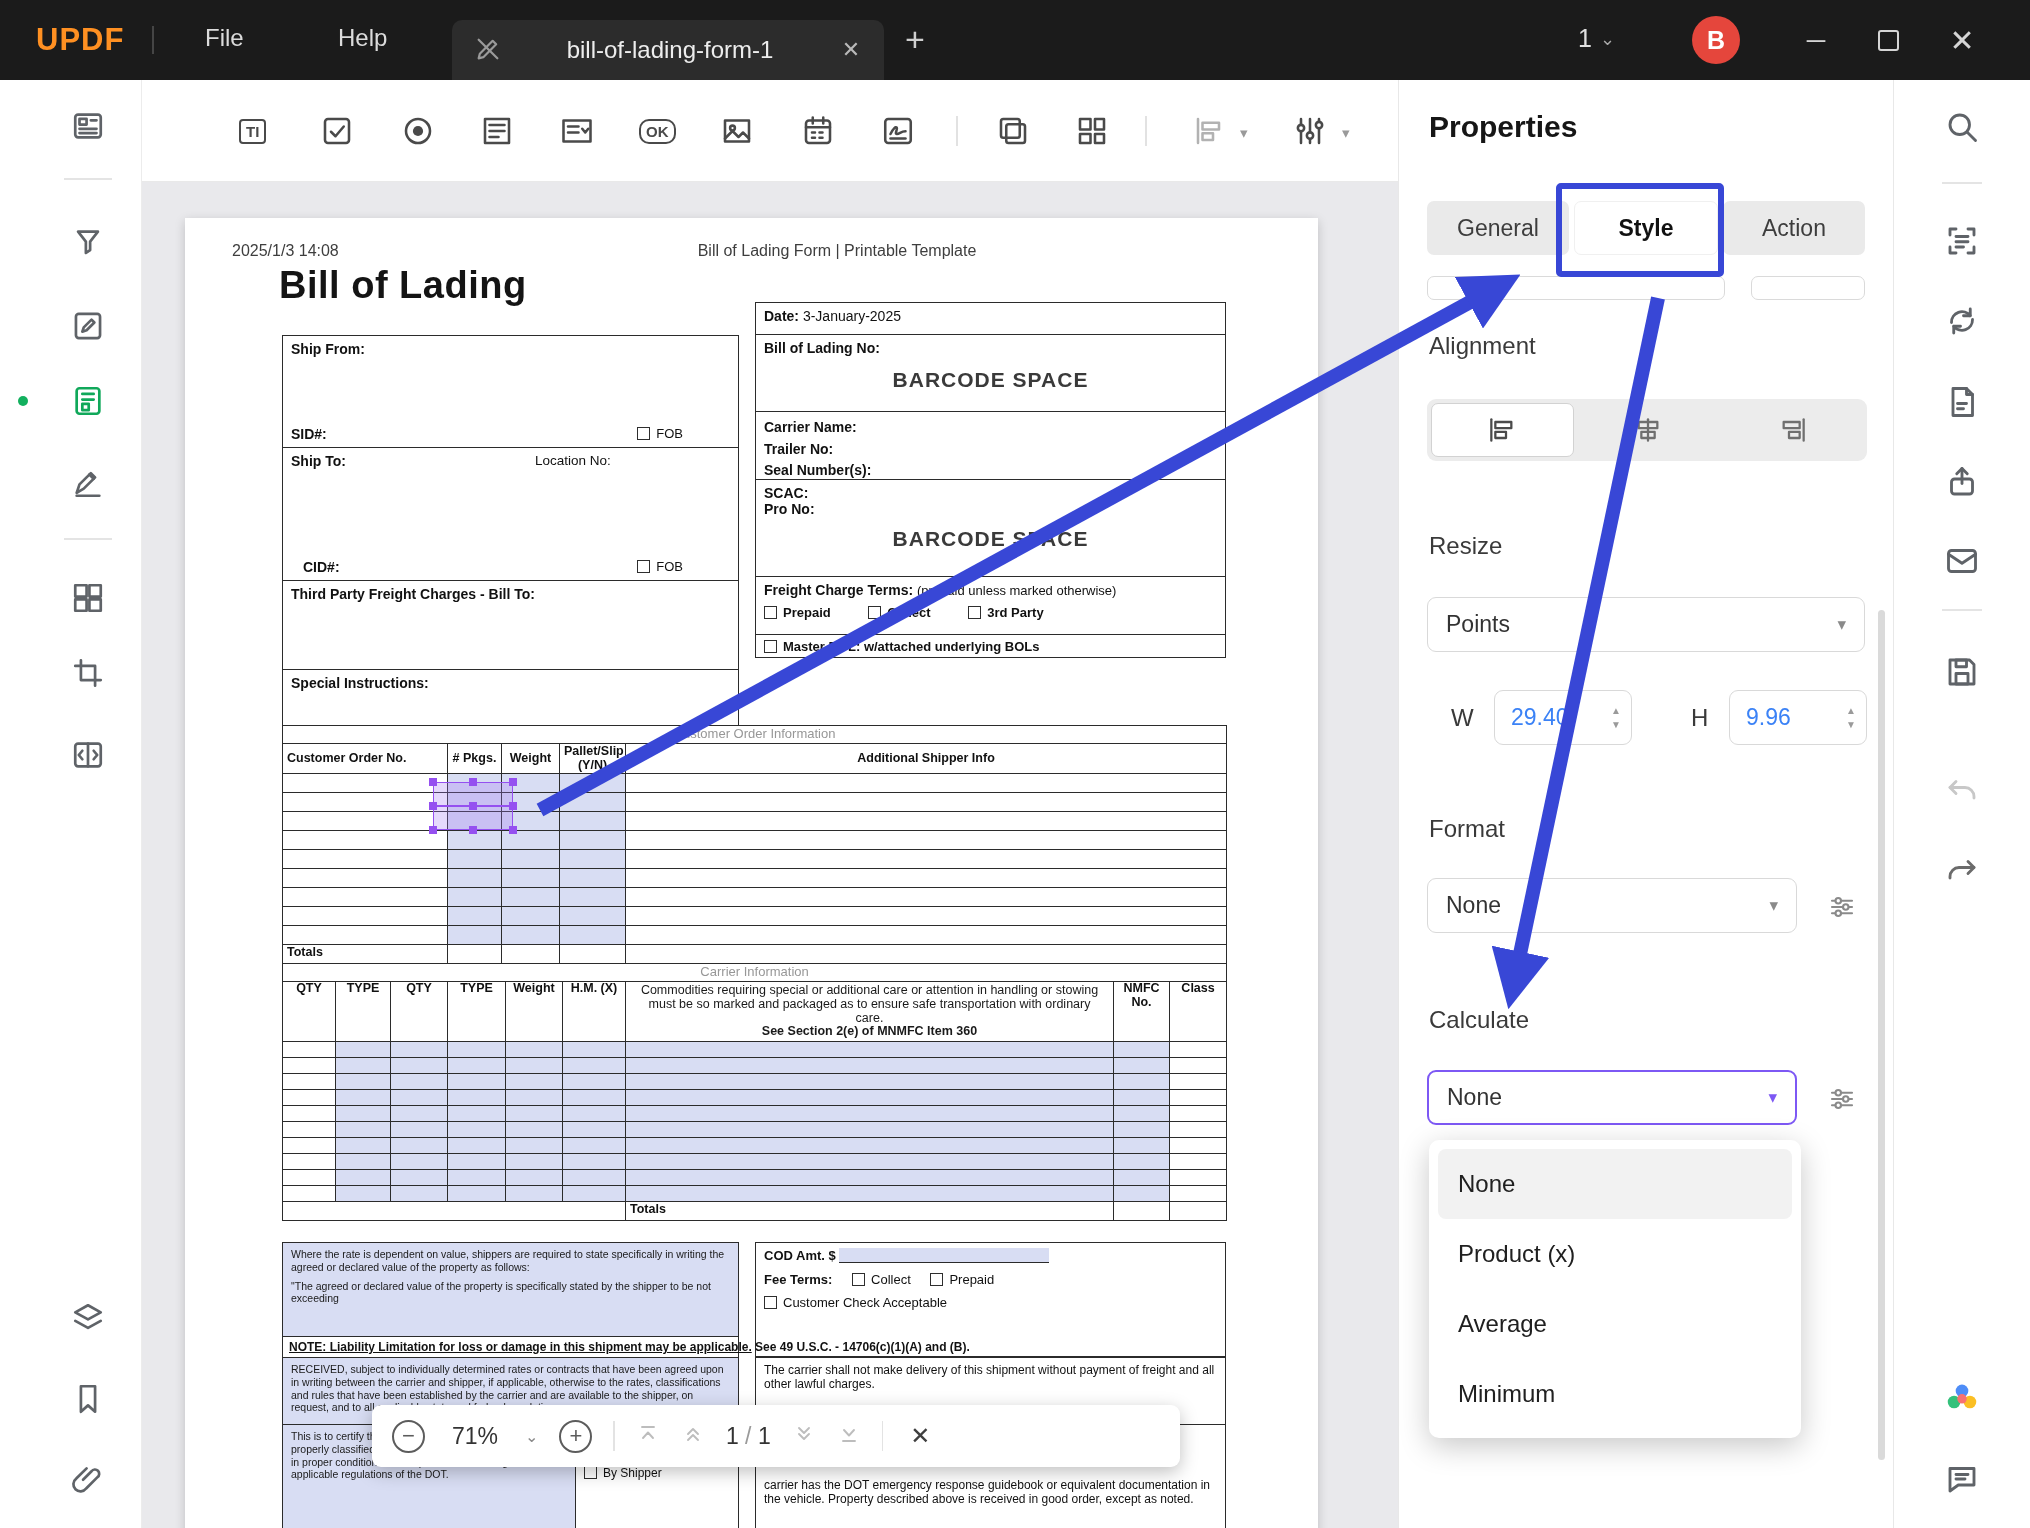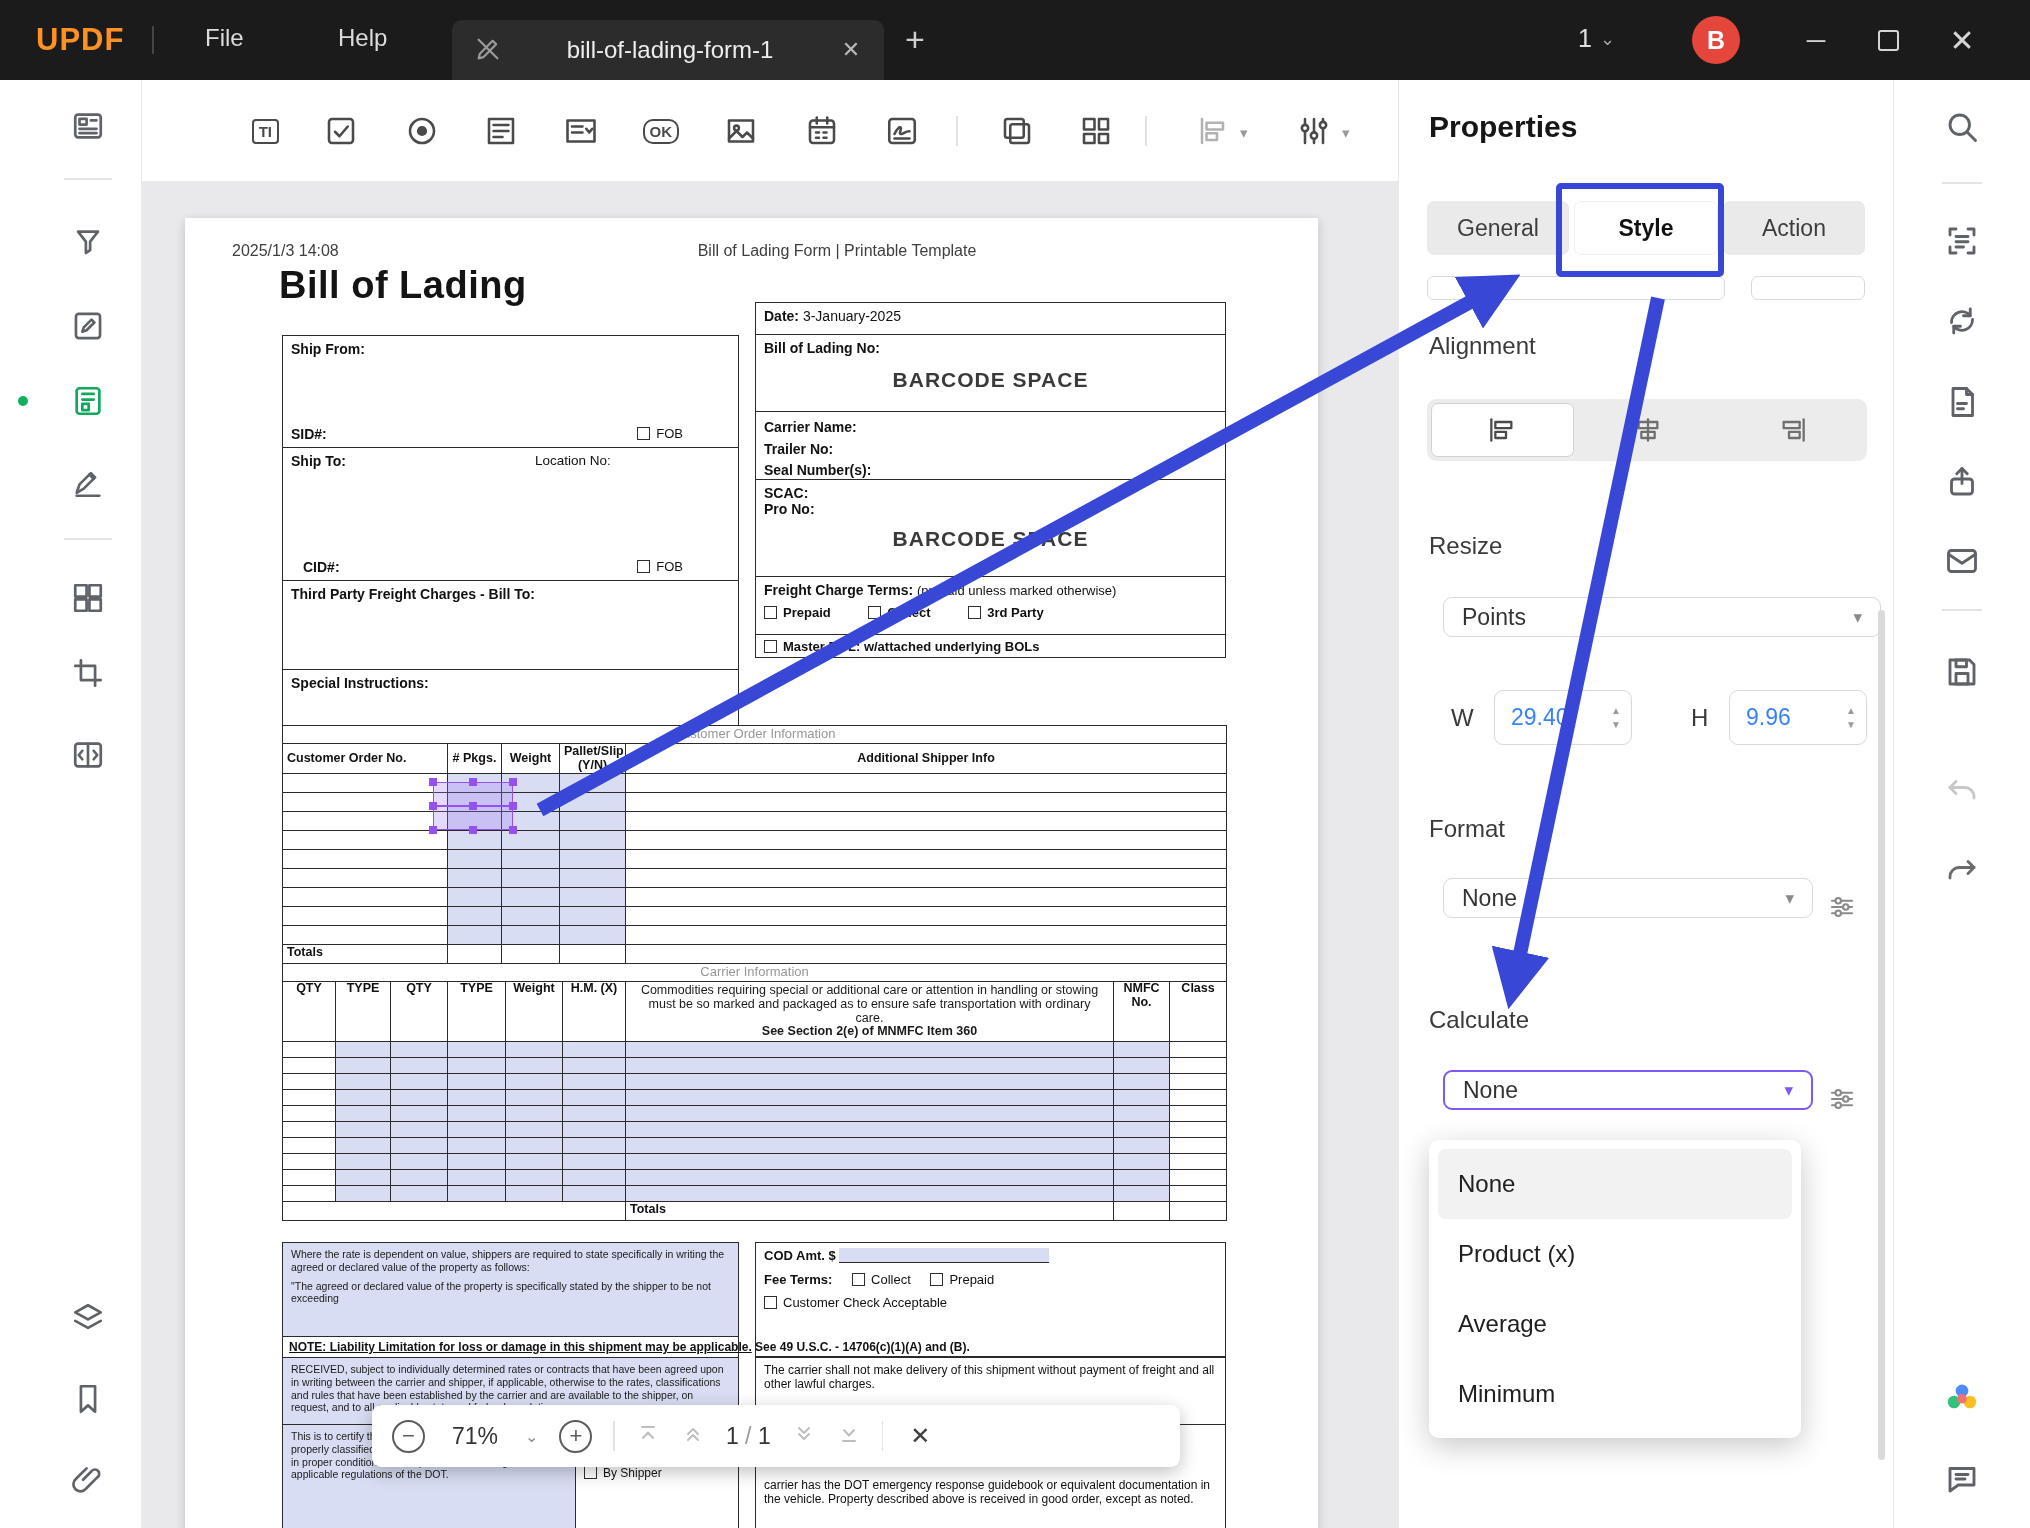--- a/index.html
+++ b/index.html
@@ -24,21 +24,21 @@
 .maxbox{width:21px;height:21px;border:2.2px solid #d5d5d5;border-radius:3px;}
 
 
 .lsidebar{position:absolute;left:0;top:80px;width:142px;height:1448px;background:#fff;border-right:1.5px solid #ececec;}
 .licon{position:absolute;left:68px;transform:translateX(-50%);left:88px;width:40px;height:40px;display:flex;align-items:center;justify-content:center;}
 .ls-div{position:absolute;left:64px;width:48px;height:1.5px;background:#e4e4e4;}
 .activedot{position:absolute;left:18px;width:10px;height:10px;border-radius:50%;background:#12b05e;}
 
 
 .toolbar{position:absolute;left:142px;top:80px;width:1256px;height:102px;background:#fff;border-bottom:1.5px solid #e9e9e9;}
-.ticon{position:absolute;top:31px;width:40px;height:40px;transform:translateX(-50%);display:flex;align-items:center;justify-content:flex-end;}
+.ticon{position:absolute;top:31px;width:40px;height:40px;transform:translateX(-50%);display:flex;align-items:center;justify-content:flex-start;}
 .t-div{position:absolute;top:36px;width:1.5px;height:30px;background:#e2e2e2;}
 .glyphbox{border:2.4px solid #4a4a4a;border-radius:4px;font-size:15px;font-weight:bold;color:#4a4a4a;padding:3px 5px;line-height:1;}
 .okbox{border-radius:10px;}
 .ddchev{position:absolute;top:44px;font-size:15px;color:#9a9a9a;}
 
 
 .docarea{position:absolute;left:142px;top:182px;width:1256px;height:1346px;background:#e9e9ec;overflow:hidden;}
 .page{position:absolute;left:43px;top:36px;width:1133px;height:1480px;background:#fff;box-shadow:0 3px 10px rgba(0,0,0,.18);}
 .meta{position:absolute;top:24px;font-size:16px;color:#3e3e3e;}
 .doctitle{position:absolute;left:94px;top:46px;font-size:38px;font-weight:800;color:#141414;letter-spacing:.5px;}
@@ -69,21 +69,21 @@
 .props{position:absolute;left:1398px;top:80px;width:495px;height:1448px;background:#fff;border-left:1.5px solid #e8e8e8;}
 .ptitle{position:absolute;left:30px;top:30px;font-size:30px;font-weight:bold;color:#161616;}
 .ptabs{position:absolute;left:28px;top:121px;width:438px;height:54px;display:flex;gap:5px;}
 .ptab{flex:1;border-radius:7px;background:#eaeaea;color:#3d3d3d;font-size:23px;display:flex;align-items:center;justify-content:center;}
 .ptab-active{background:#fff;color:#111;font-weight:bold;border:1px solid #f0f0f0;}
 .partial{position:absolute;top:196px;height:24px;background:#fff;border:1.6px solid #dadada;border-radius:7px;}
 .plabel{position:absolute;left:30px;font-size:24px;color:#3a3a3a;}
 .aligngrp{position:absolute;left:28px;top:319px;width:440px;height:62px;background:#ececec;border-radius:9px;display:flex;padding:4px;gap:4px;}
 .alignbtn{flex:1;border-radius:7px;display:flex;align-items:center;justify-content:center;}
 .alignbtn.sel{background:#fff;border:1.5px solid #d2d2d2;}
-.pselect{position:absolute;left:44px;height:40px;background:#fff;border:1.6px solid #d9d9d9;border-radius:9px;display:flex;align-items:center;padding:0 18px;font-size:23px;color:#333;}
+.pselect{position:absolute;left:28px;height:55px;background:#fff;border:1.6px solid #d9d9d9;border-radius:9px;display:flex;align-items:center;padding:0 18px;font-size:23px;color:#333;}
 .pselect .sp{flex:1;}
 .selchev{font-size:17px;color:#8a8a8a;}
 .calcsel{border:2.2px solid #7d58f4;}
 .calcsel .selchev{color:#7d58f4;}
 .whlabel{position:absolute;font-size:24px;color:#3a3a3a;}
 .whbox{position:absolute;width:138px;height:55px;border:1.6px solid #d9d9d9;border-radius:9px;background:#fff;display:flex;align-items:center;padding:0 10px 0 16px;font-size:23px;color:#333;}
 .whbox .val{flex:1;border:none;outline:none;font-size:23px;color:#3b82f6;width:70px;font-family:"Liberation Sans",sans-serif;background:transparent;}
 .stepper{display:flex;flex-direction:column;gap:4px;font-size:10px;color:#9a9a9a;line-height:1;}
 .slidericon{position:absolute;width:30px;height:30px;}
 .pscroll{position:absolute;left:479px;top:530px;width:7px;height:850px;background:#dadada;border-radius:4px;}

